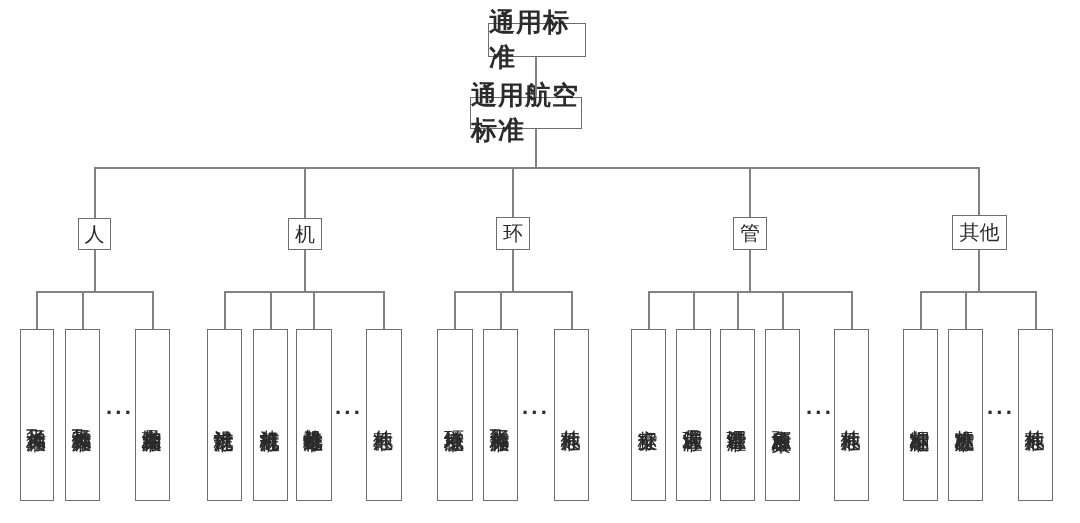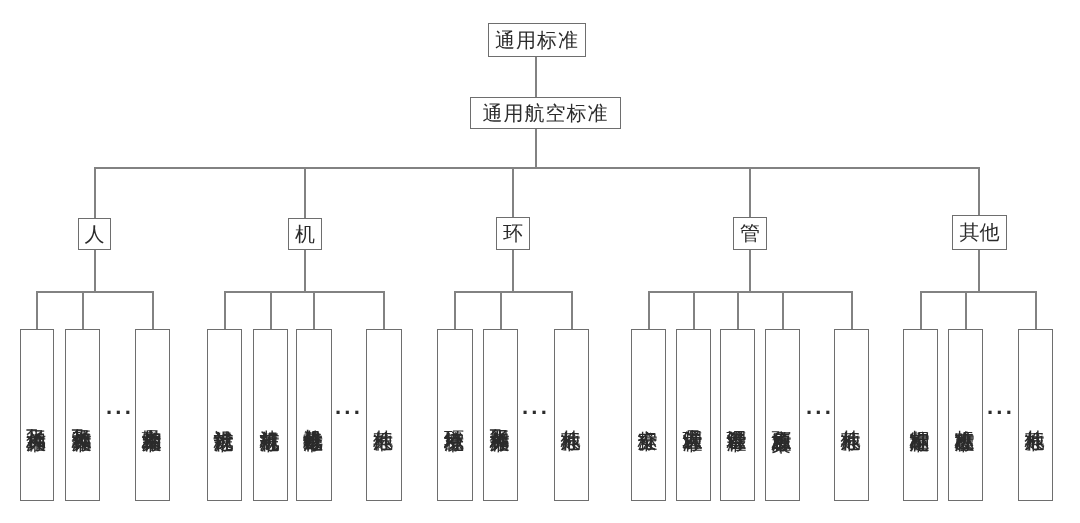--- a/index.html
+++ b/index.html
@@ -14,21 +14,21 @@
   .box {
     position: absolute;
     box-sizing: border-box;
     border: 1.5px solid #6e6e6e;
     background: #ffffff;
     display: flex;
     align-items: center;
     justify-content: center;
     color: #2b2b2b;
   }
-  .top  { font-size: 20px; letter-spacing: 1px; }
+  .top  { font-size: 26px; letter-spacing: 1px; font-weight: bold; }
   .cat  { font-size: 20px; }
   .leaf span {
     writing-mode: vertical-rl;
     text-orientation: upright;
     font-size: 20px;
     letter-spacing: 0.5px;
     color: #2b2b2b;
     white-space: nowrap;
   }
   .v { position: absolute; width: 1.5px; background: #828282; }
@@ -44,21 +44,21 @@
   }
 </style>
 </head>
 <body>
 
 <div class="canvas">
 
   <div class="box top" style="left:488px;top:23px;width:98px;height:34px">
     <span>通用标准</span>
   </div>
-  <div class="box top" style="left:470px;top:97px;width:151px;height:32px">
+  <div class="box top" style="left:470px;top:97px;width:112px;height:32px">
     <span>通用航空标准</span>
   </div>
 
   <div class="v" style="left:535px;top:57px;height:40px"></div>
   <div class="v" style="left:535px;top:129px;height:39px"></div>
   <div class="h" style="left:94px;top:167px;width:886px"></div>
   <div class="v" style="left:94px;top:167px;height:51px"></div>
   <div class="v" style="left:304px;top:167px;height:51px"></div>
   <div class="v" style="left:512px;top:167px;height:50px"></div>
   <div class="v" style="left:749px;top:167px;height:50px"></div>

